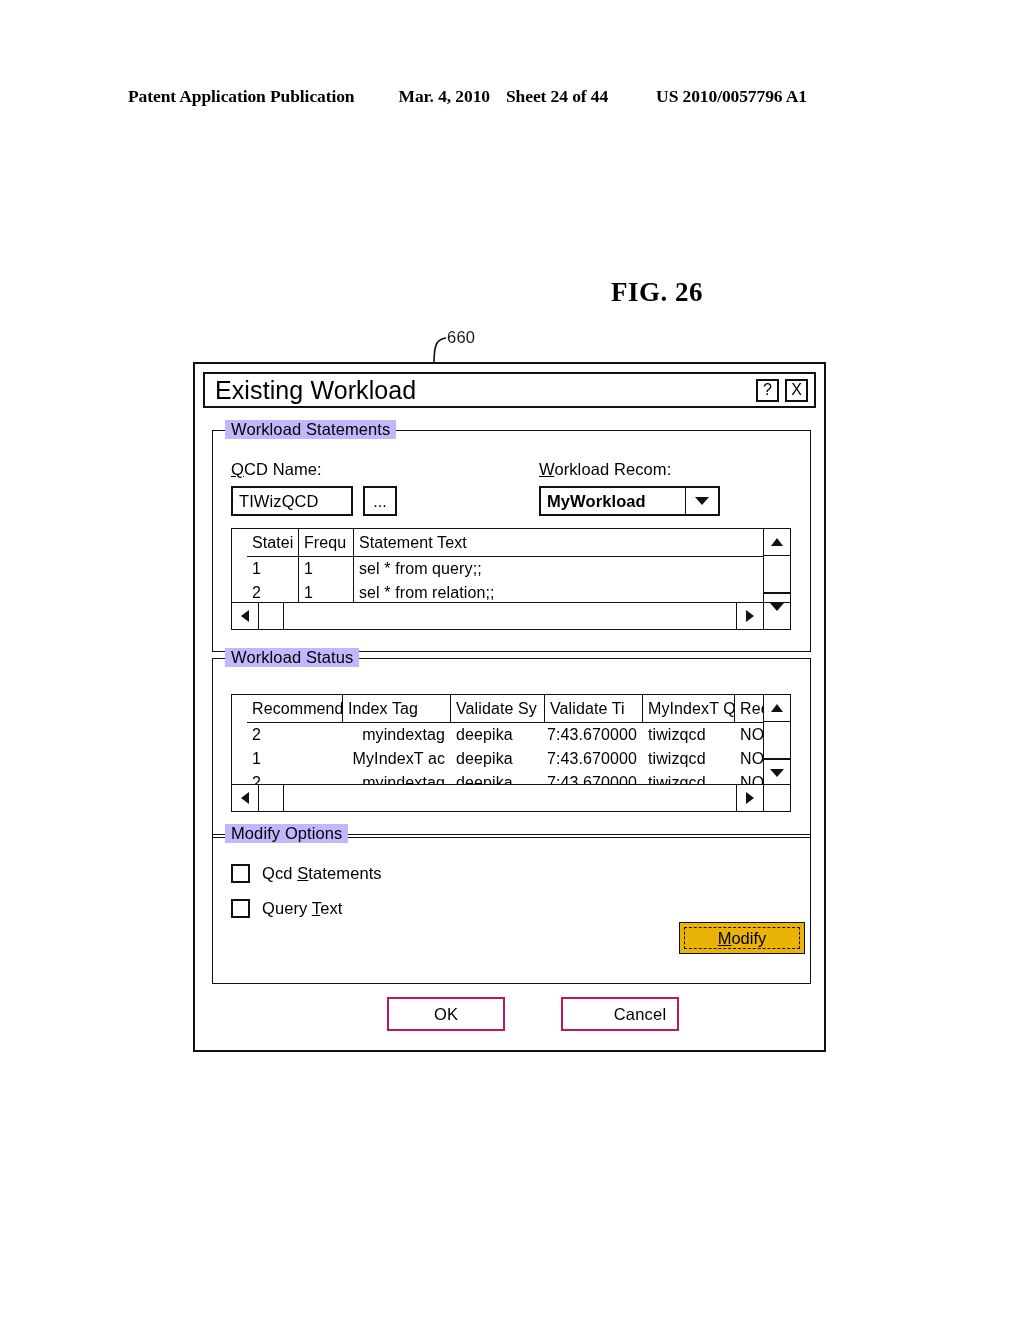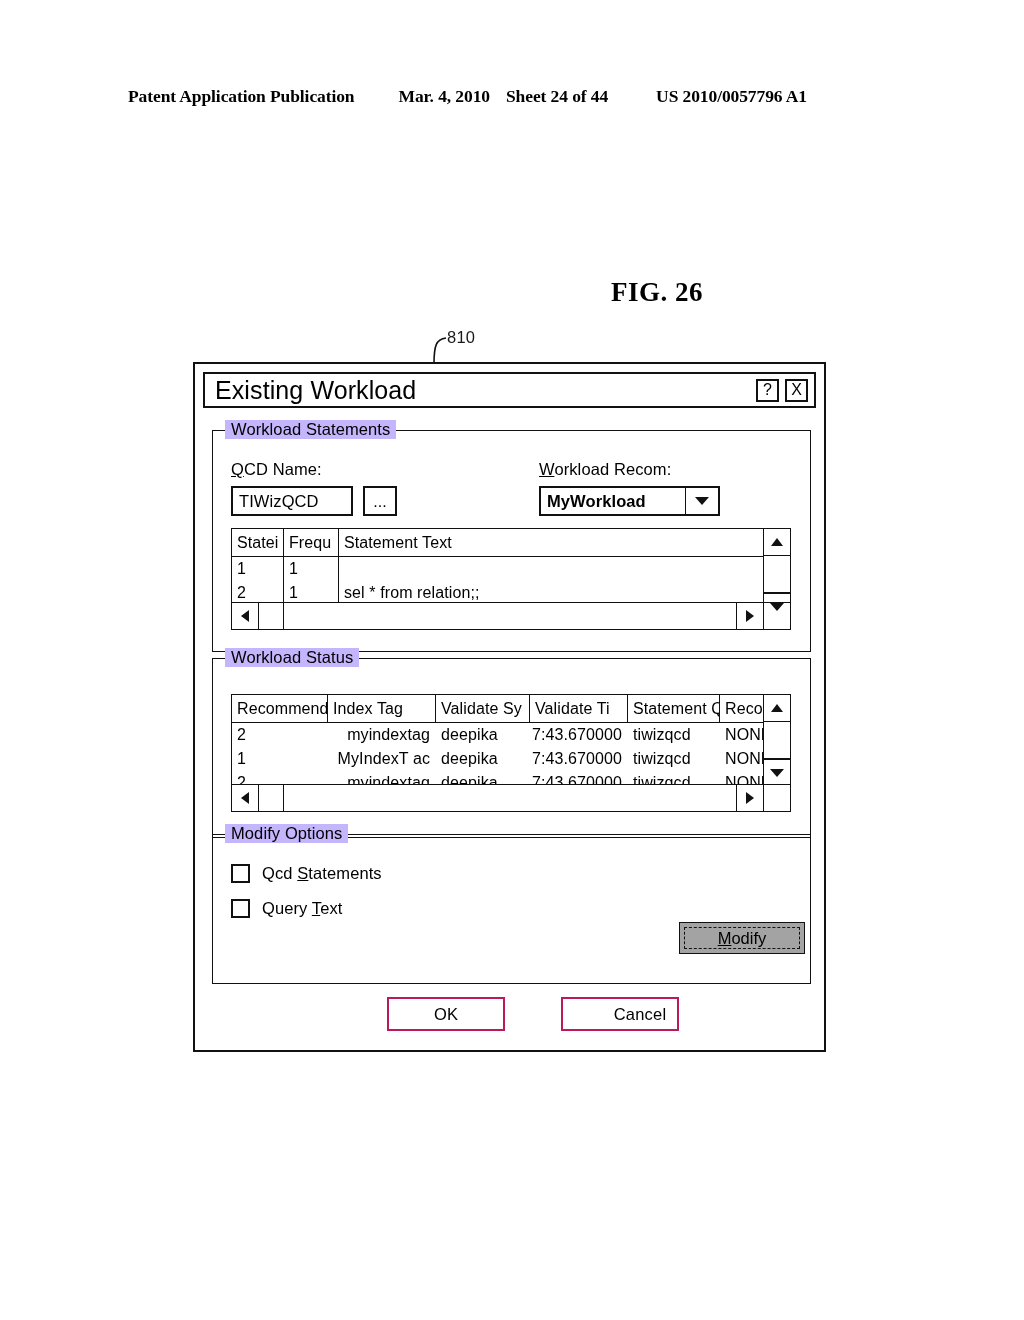--- a/index.html
+++ b/index.html
@@ -242,20 +242,21 @@
   .grid-body-wrap {
     display: flex;
     flex: 1;
     min-height: 0;
   }
   .grid-main {
     flex: 1;
     display: flex;
     flex-direction: column;
     min-width: 0;
+    margin-left: 15px;
   }
 
   .grid-head {
     display: flex;
     border-bottom: 1.5px solid #111111;
     height: 27px;
     flex: none;
   }
   .grid-head .cell {
     border-right: 1.5px solid #111111;
@@ -365,21 +366,21 @@
 
   
   .modify-btn {
     position: absolute;
     left: 484px;
     top: 558px;
     width: 126px;
     height: 32px;
     border: 1.5px solid #111111;
     box-sizing: border-box;
-    background: #a3a3a3;
+    background: #eab308;
     display: flex;
     align-items: center;
     justify-content: center;
   }
   .focus-rect {
     position: absolute;
     left: 4px; top: 4px; right: 4px; bottom: 4px;
     border: 1.5px dashed #111111;
   }
   .modify-label { font-size: 16.5px; position: relative; z-index: 2; }
@@ -407,21 +408,21 @@
   <span class="date">Mar. 4, 2010</span>
   <span class="sheet">Sheet 24 of 44</span>
   <span class="patno">US 2010/0057796 A1</span>
 </div>
 
 <div class="fig-title">FIG. 26</div>
 
 <svg class="leader" style="left:430px; top:330px; width:40px; height:40px;">
   <path d="M 16 8 C 6 9, 4 16, 4 34" stroke="#111" stroke-width="1.6" fill="none"></path>
 </svg>
-<div class="ref ref-550">810</div>
+<div class="ref ref-550">660</div>
 
 <svg class="leader" style="left:448px; top:496px; width:40px; height:42px;">
   <path d="M 17 6 C 6 7, 4 18, 2 38" stroke="#111" stroke-width="1.6" fill="none"></path>
 </svg>
 <div class="ref ref-552">552</div>
 
 <svg class="leader" style="left:514px; top:800px; width:46px; height:52px;">
   <path d="M 22 50 C 16 44, 16 30, 8 2" stroke="#111" stroke-width="1.6" fill="none"></path>
 </svg>
 <div class="ref ref-554">554</div>
@@ -465,20 +466,21 @@
       <div class="grid-main">
         <div class="grid-head">
           <span class="cell c0">Statei</span>
           <span class="cell c1">Frequ</span>
           <span class="cell c2">Statement Text</span>
         </div>
         <div class="grid-rows">
           <div class="grid-row">
             <span class="cell c0 sep">1</span>
             <span class="cell c1 sep">1</span>
+            <span class="cell c2">sel * from query;;</span>
           </div>
           <div class="grid-row">
             <span class="cell c0 sep">2</span>
             <span class="cell c1 sep">1</span>
             <span class="cell c2">sel * from relation;;</span>
           </div>
         </div>
       </div>
       <div class="vscroll">
         <div class="vs-btn">
@@ -511,21 +513,21 @@
   </div>
 
   <div class="grid grid-stat">
     <div class="grid-body-wrap">
       <div class="grid-main">
         <div class="grid-head">
           <span class="cell s0">Recommend</span>
           <span class="cell s1">Index Tag</span>
           <span class="cell s2">Validate Sy</span>
           <span class="cell s3">Validate Ti</span>
-          <span class="cell s4">Statement Q</span>
+          <span class="cell s4">MyIndexT Q</span>
           <span class="cell s5">Recom</span>
         </div>
         <div class="grid-rows">
           <div class="grid-row">
             <span class="cell s0">2</span>
             <span class="cell s1 rt">myindextag</span>
             <span class="cell s2">deepika</span>
             <span class="cell s3 rt">7:43.670000</span>
             <span class="cell s4">tiwizqcd</span>
             <span class="cell s5">NONE</span>

